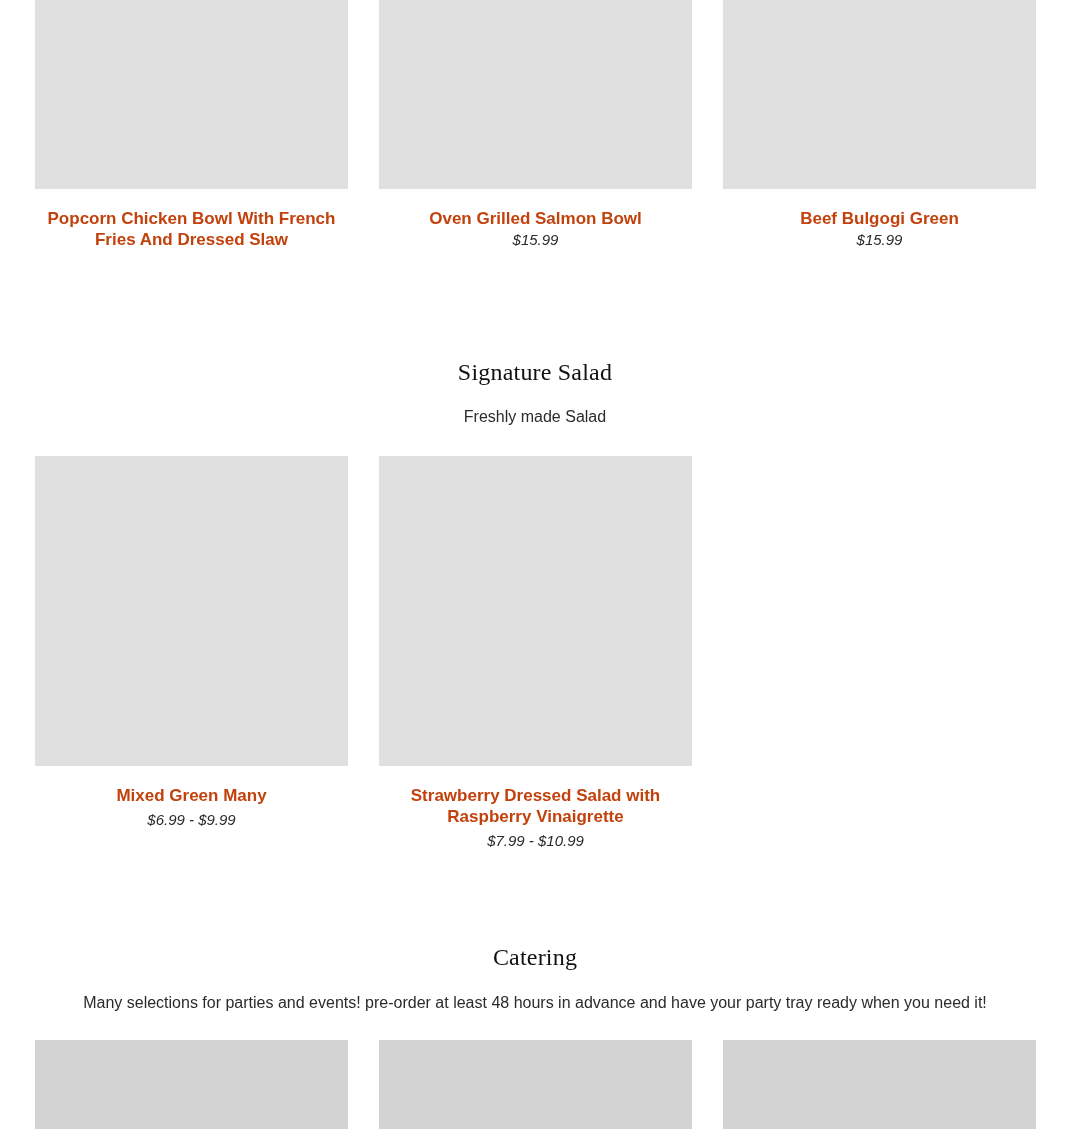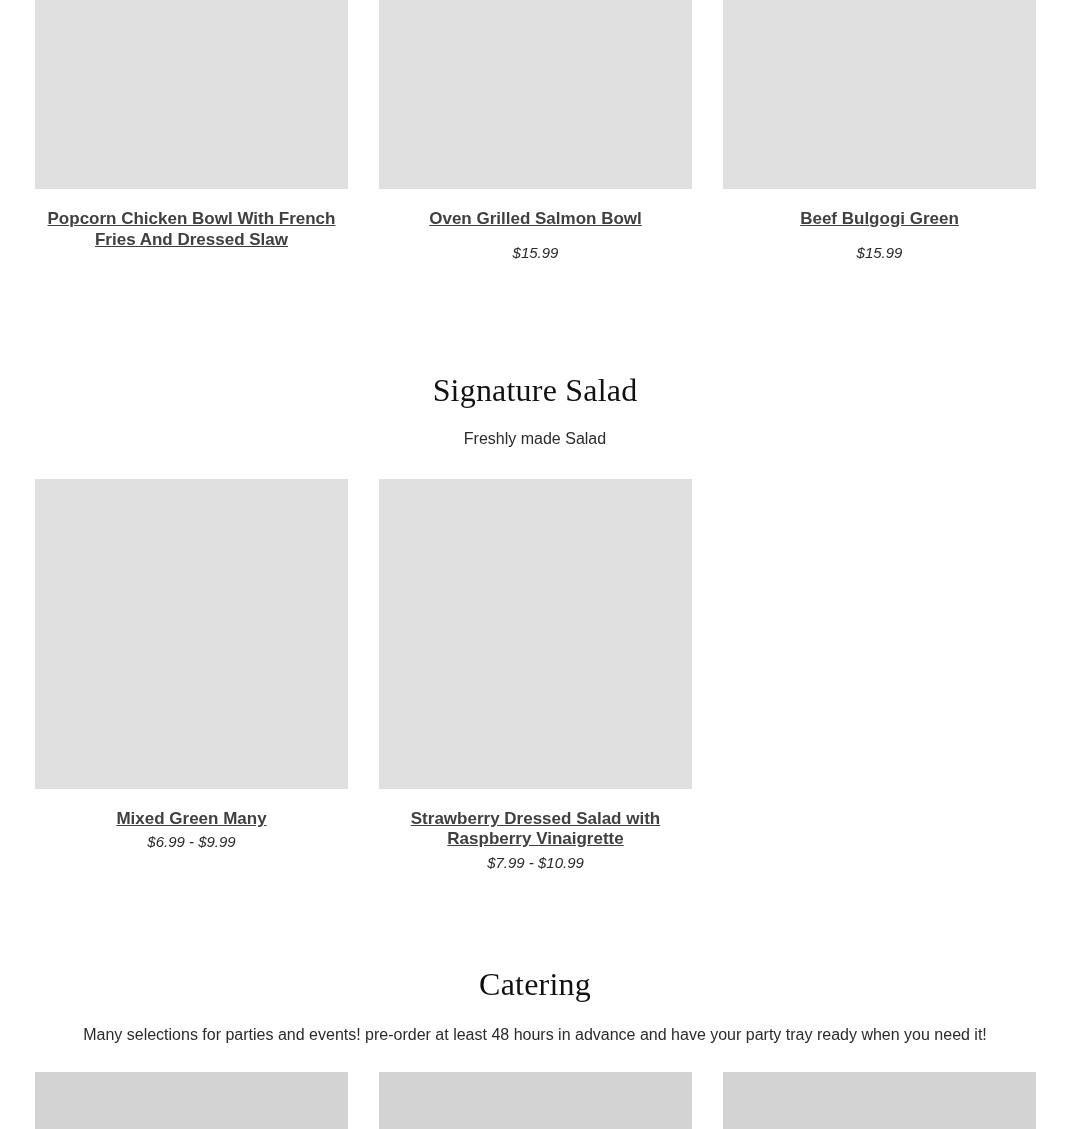--- a/index.html
+++ b/index.html
@@ -24,21 +24,21 @@
 
   
   .section {
     width: 1000px;
     margin: 0 auto;
     padding: 0;
   }
 
   .section-heading {
     font-family: "Liberation Serif", "DejaVu Serif", serif;
-    font-size: 32px;
+    font-size: 24px;
     font-weight: 400;
     line-height: 1.2;
     text-align: center;
     color: #111111;
     margin: 0;
     letter-spacing: 0.2px;
   }
 
   .section-subtitle {
     font-family: "Liberation Sans", sans-serif;
@@ -75,24 +75,23 @@
   .item-image.tone-dark {
     background: #d3d3d3;
   }
 
   .item-title {
     font-family: "Liberation Sans", sans-serif;
     font-size: 17px;
     font-weight: 700;
     line-height: 1.22;
     text-align: center;
-    color: #404040;
+    color: #c2410c;
     margin: 0;
     padding: 0 2px;
-    text-decoration: underline;
   }
 
   .item-price {
     font-family: "Liberation Sans", sans-serif;
     font-size: 15px;
     font-style: italic;
     font-weight: 400;
     line-height: 1.35;
     text-align: center;
     color: #2a2a2a;
@@ -103,21 +102,21 @@
   #section-bowls {
     position: relative;
   }
   #section-bowls .item-image {
     height: 189px;   
   }
   #section-bowls .item-title {
     margin-top: 20px;
   }
   #section-bowls .item-price {
-    margin-top: 13px;
+    margin-top: 0;
   }
 
   
   #section-salad {
     margin-top: 108px;
   }
   #section-salad .section-heading {
     margin-bottom: 0;
   }
   #section-salad .section-subtitle {

